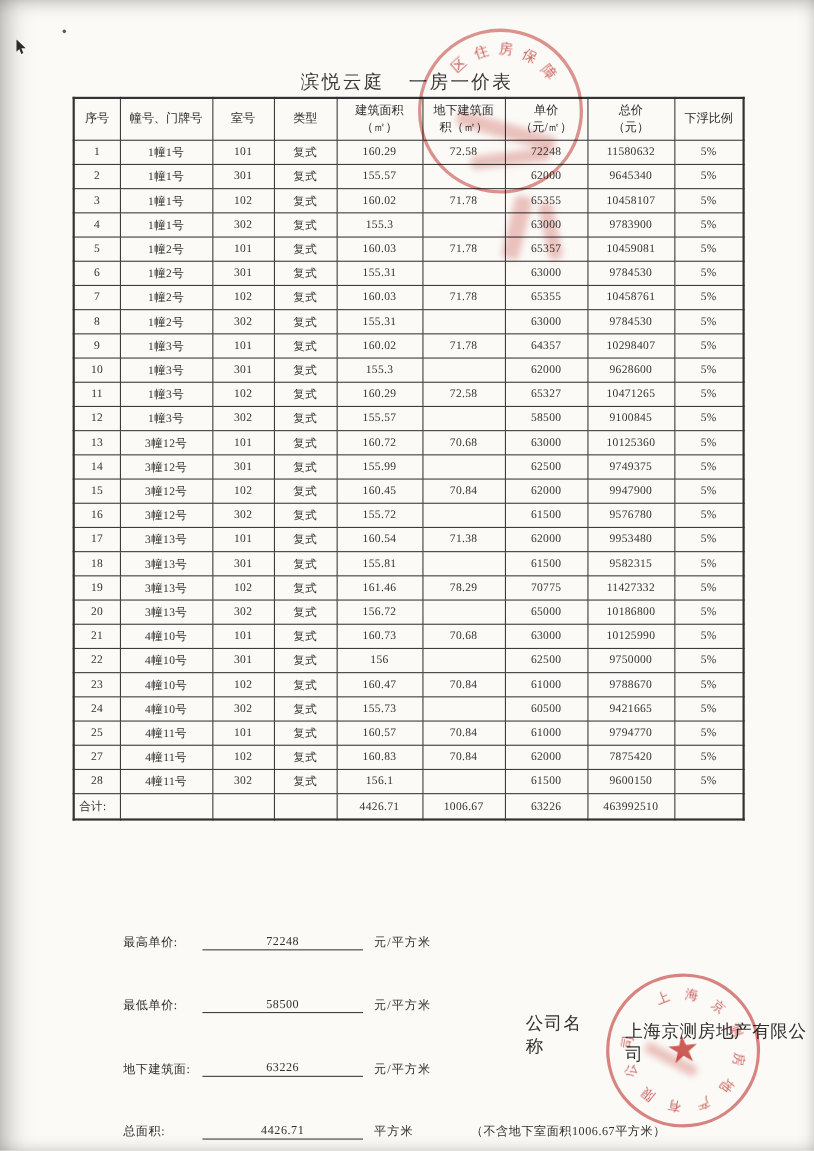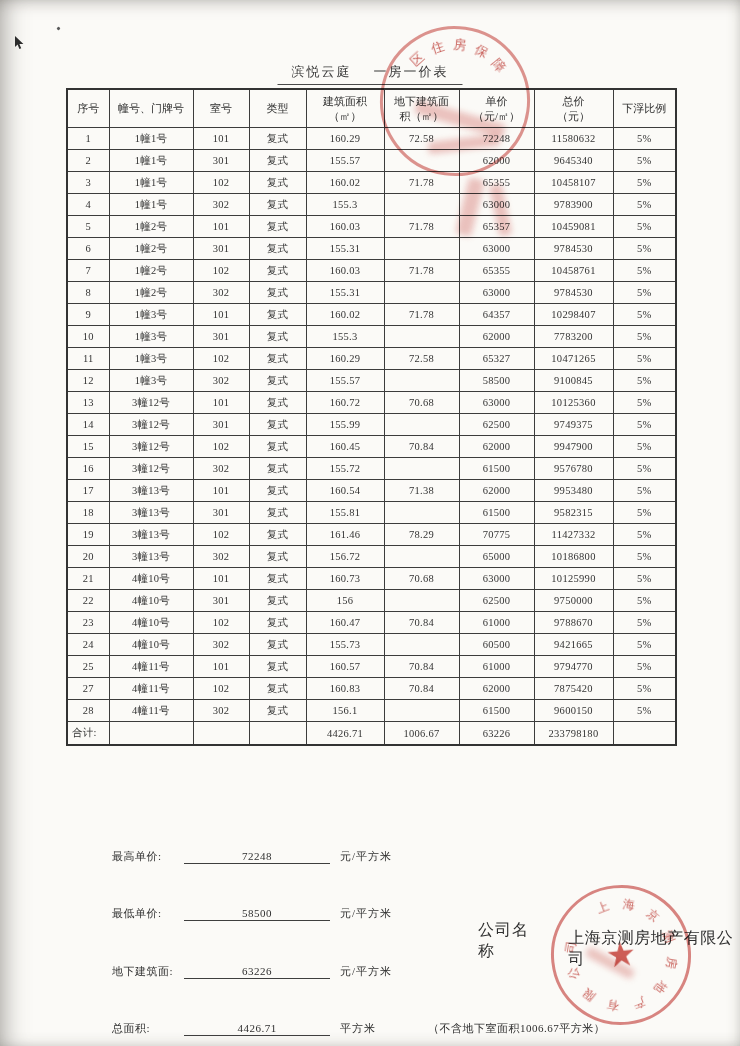--- a/index.html
+++ b/index.html
@@ -8,21 +8,21 @@
     background:#fbfaf7;
     box-shadow: inset 20px 0 24px -16px rgba(90,85,80,.5),
                 inset -10px 0 14px -10px rgba(90,85,80,.28),
                 inset 0 14px 18px -14px rgba(90,85,80,.4),
                 inset 0 -10px 14px -10px rgba(90,85,80,.22);
     font-family:"Liberation Serif","DejaVu Serif",serif;
     color:#2e2e2e;
   }
   .title-row{
     position:absolute;top:63px;left:50%;transform:translateX(-50%);
-    font-size:13px;letter-spacing:2px;white-space:nowrap;
+    font-size:17px;letter-spacing:2px;white-space:nowrap;
     border-bottom:1.5px solid #4a4a4a;padding:0 14px 3px 14px;color:#3a3a3a;
   }
   .title-gap{display:inline-block;width:22px;}
   table.price-table{
     position:absolute;top:88px;left:66px;width:609px;
     border-collapse:collapse;table-layout:fixed;
     font-size:10.5px;color:#333;
   }
   .price-table th,.price-table td{
     border:1.5px solid #3c3c3c;text-align:center;vertical-align:middle;
@@ -206,21 +206,21 @@
           <td>5%</td>
         </tr>
         <tr>
           <td>10</td>
           <td>1幢3号</td>
           <td>301</td>
           <td>复式</td>
           <td>155.3</td>
           <td></td>
           <td>62000</td>
-          <td>7783200</td>
+          <td>9628600</td>
           <td>5%</td>
         </tr>
         <tr>
           <td>11</td>
           <td>1幢3号</td>
           <td>102</td>
           <td>复式</td>
           <td>160.29</td>
           <td>72.58</td>
           <td>65327</td>
@@ -404,21 +404,21 @@
           <td>5%</td>
         </tr>
         <tr class="total-row">
           <td>合计:</td>
           <td></td>
           <td></td>
           <td></td>
           <td>4426.71</td>
           <td>1006.67</td>
           <td>63226</td>
-          <td>233798180</td>
+          <td>463992510</td>
           <td></td>
         </tr>
       </tbody>
   </table>
 
   <div class="summary" id="summary">
       <div class="summary-row">
         <span class="summary-label">最高单价:</span>
         <span class="summary-value">72248</span>
         <span class="summary-unit">元/平方米</span>

